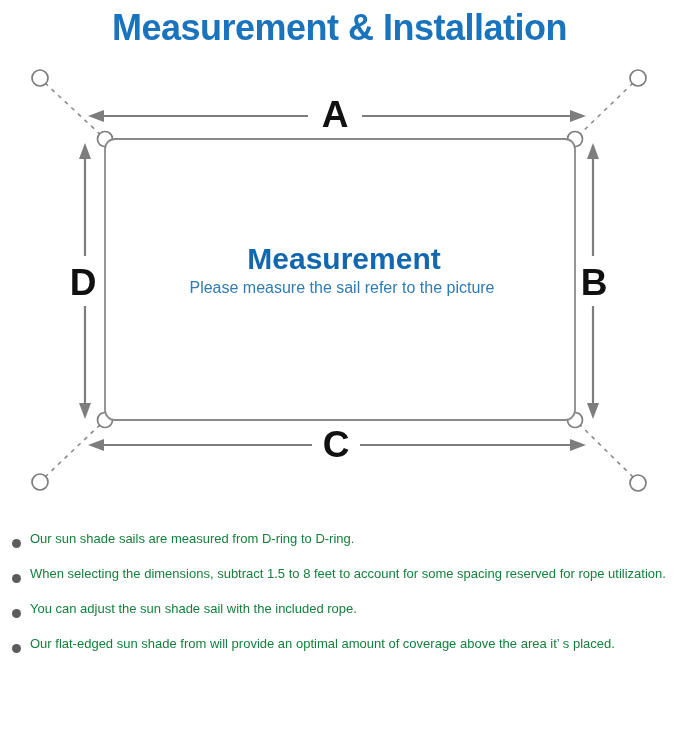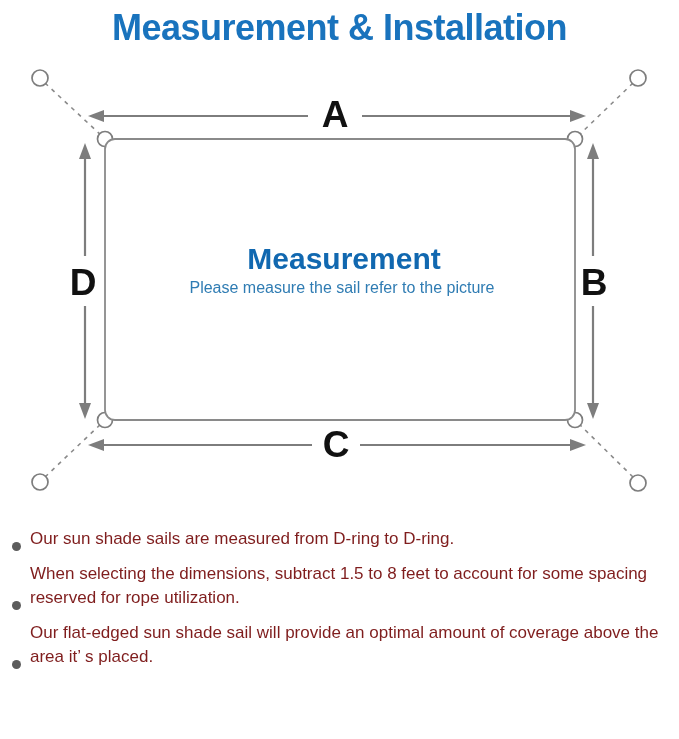--- a/index.html
+++ b/index.html
@@ -39,24 +39,24 @@
     font-family: "Liberation Sans", sans-serif;
     font-size: 16px;
     text-anchor: middle;
   }
   .notes {
     margin: 0; padding: 12px 6px 0 10px;
     list-style: none;
   }
   .note-item {
     display: flex;
-    align-items: flex-end;
+    align-items: center;
     margin-bottom: 11px;
-    color: #7f1d1d;
-    font-size: 17px;
+    color: #15803d;
+    font-size: 13px;
     line-height: 24px;
   }
   .bullet-dot {
     flex: 0 0 auto;
     width: 9px; height: 9px;
     border-radius: 50%;
     background: #5c5c5c;
     margin: 8px 9px 0 2px;
   }
   .note-text { flex: 1 1 auto; }
@@ -127,17 +127,21 @@
     <li class="note-item">
       <span class="bullet-dot"></span>
       <span class="note-text">Our sun shade sails are measured from D-ring to D-ring.</span>
     </li>
     <li class="note-item">
       <span class="bullet-dot"></span>
       <span class="note-text">When selecting the dimensions, subtract 1.5 to 8 feet to account for some spacing reserved for rope utilization.</span>
     </li>
     <li class="note-item">
       <span class="bullet-dot"></span>
-      <span class="note-text">Our flat-edged sun shade sail will provide an optimal amount of coverage above the area it’ s placed.</span>
+      <span class="note-text">You can adjust the sun shade sail with the included rope.</span>
+    </li>
+    <li class="note-item">
+      <span class="bullet-dot"></span>
+      <span class="note-text">Our flat-edged sun shade from will provide an optimal amount of coverage above the area it’ s placed.</span>
     </li>
   </ul>
 
 </div>
 
 </body></html>

